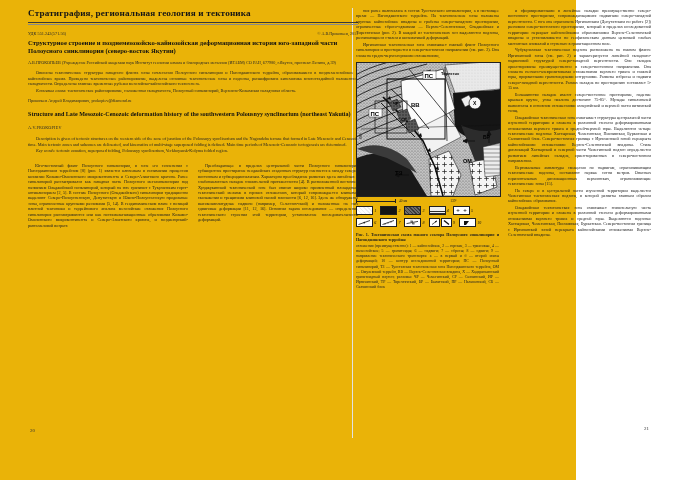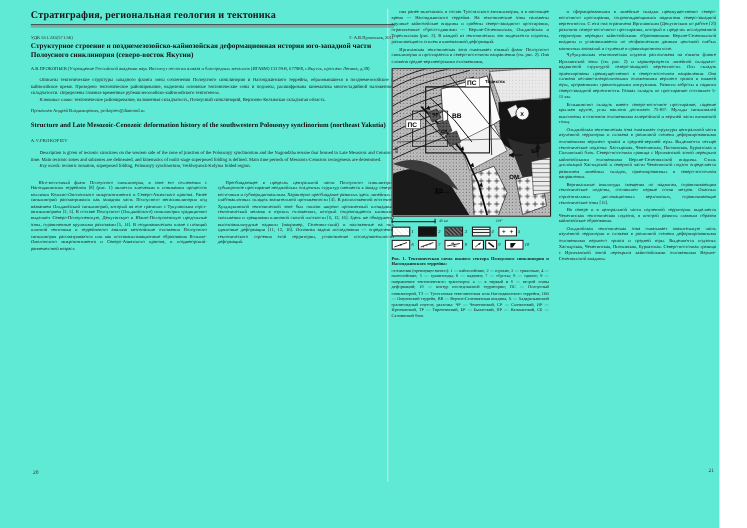--- a/index.html
+++ b/index.html
@@ -1,17 +1,17 @@
 <!DOCTYPE html>
 <html><head>
 <meta charset="utf-8">
 <style>
   html,body{margin:0;padding:0;background:#fff;}
   body{width:679px;height:480px;overflow:hidden;font-family:"Liberation Serif",serif;color:#1b1b1b;}
-  .page{position:relative;width:654px;height:480px;background:#5eead4;}
+  .page{position:relative;width:576px;height:480px;background:#eab308;}
 
   
   .leftpage{position:absolute;left:28px;top:8px;width:330px;height:440px;}
   .rightpage{position:absolute;left:356px;top:8px;width:296px;height:440px;}
 
   .journal-header{font-family:"Liberation Serif",serif;font-size:9.2px;font-weight:bold;
       letter-spacing:.15px;color:#161616;padding-bottom:2px;}
   .rule{height:1px;background:#3a3a3a;margin:2px 0 1px 0;}
   .rule.thin{height:.5px;background:#8a8a8a;margin:0 0 6px 0;}
 

